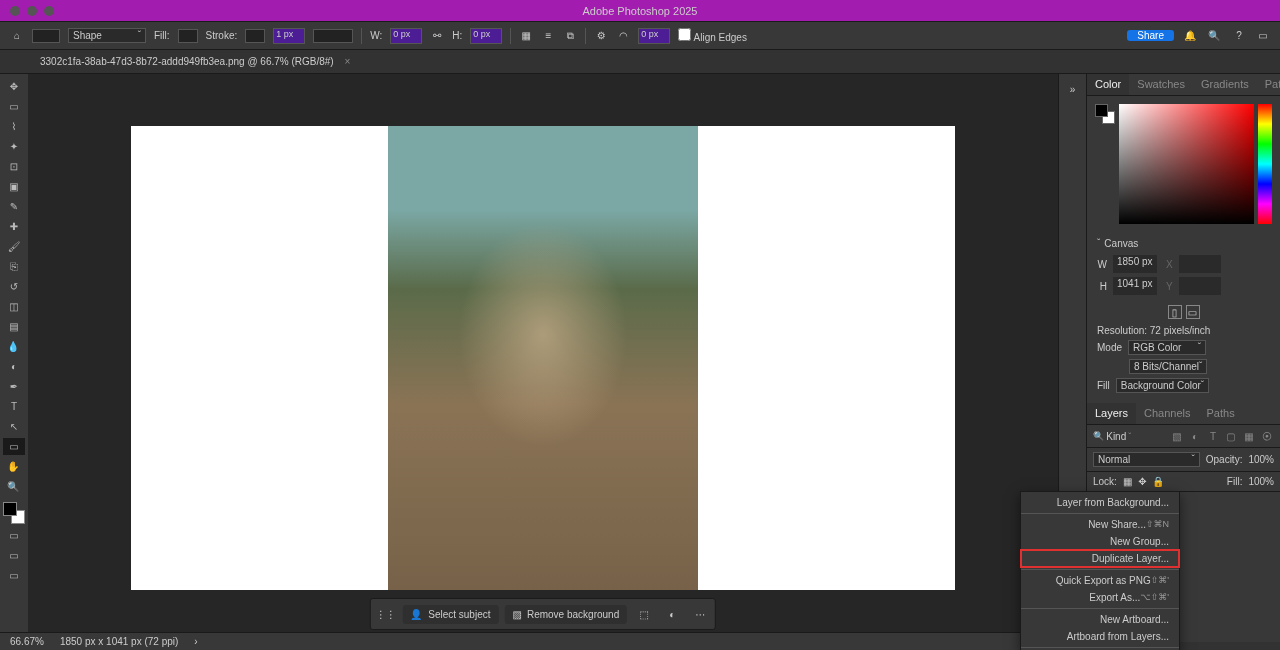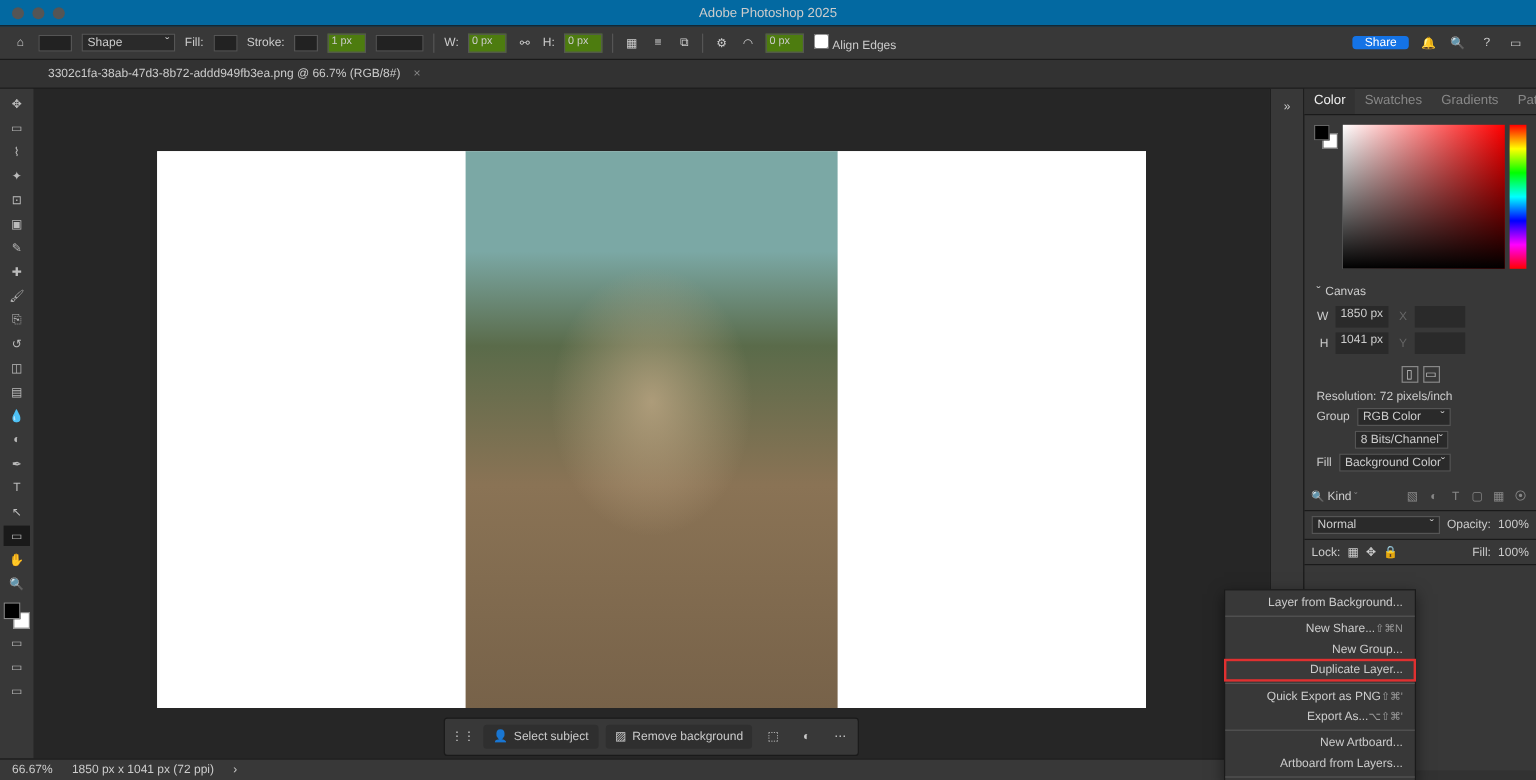--- a/index.html
+++ b/index.html
@@ -1,24 +1,24 @@
 <!DOCTYPE html>
 <html><head>
 <meta charset="utf-8">
 <style>
 *{margin:0;padding:0;box-sizing:border-box;font-family:-apple-system,sans-serif;font-size:10px;color:#ccc;user-select:none}
 body{background:#323232;width:1280px;height:650px;overflow:hidden;position:relative}
-.titlebar{height:22px;background:#0369a1;display:flex;align-items:center;border-bottom:1px solid #1a1a1a;position:relative}
+.titlebar{height:22px;background:#a21caf;display:flex;align-items:center;border-bottom:1px solid #1a1a1a;position:relative}
 .traffic{display:flex;gap:7px;padding-left:10px}
 .tdot{width:10px;height:10px;border-radius:50%;background:#555}
 .ttitle{position:absolute;left:50%;transform:translateX(-50%);font-size:11px;color:#ccc}
 .optbar{height:28px;background:#383838;border-bottom:1px solid #1a1a1a;display:flex;align-items:center;padding:0 10px;gap:8px;font-size:9px;color:#aaa}
 .optbar .sep{width:1px;height:16px;background:#555}
 .ob-swatch{width:28px;height:14px;background:#222;border:1px solid #555}
-.ob-input{width:32px;height:16px;background:#4d7c0f;border:1px solid #555;color:#ccc;font-size:9px;padding:0 2px}
+.ob-input{width:32px;height:16px;background:#4c1d95;border:1px solid #555;color:#ccc;font-size:9px;padding:0 2px}
 .ob-right{margin-left:auto;display:flex;gap:10px;align-items:center}
 .share{background:#1473e6;color:#fff;padding:0 10px;border-radius:3px;font-size:10px}
 .ic{width:14px;height:14px;display:inline-flex;align-items:center;justify-content:center}
 .tabrow{height:24px;background:#323232;border-bottom:1px solid #1a1a1a;display:flex;align-items:center;padding-left:32px}
 .tab{font-size:10px;color:#ccc;padding:0 8px}
 .tab .x{margin-left:8px;color:#888}
 .main{display:flex;height:568px}
 .tools{width:28px;background:#383838;display:flex;flex-direction:column;align-items:center;padding-top:4px;gap:3px}
 .tool{width:22px;height:17px;display:flex;align-items:center;justify-content:center;cursor:pointer;color:#bbb}
 .tool.act{background:#1a1a1a}
@@ -219,21 +219,21 @@
         </div>
       </div>
       <div class="prop-row" style="justify-content:center;gap:4px;margin:6px 0">
         <span class="ic" style="border:1px solid #888">▯</span>
         <span class="ic" style="border:1px solid #888">▭</span>
       </div>
       <div class="prop-row" style="justify-content:flex-start">
           <span>Resolution: 72 pixels/inch</span>
         </div>
       <div class="prop-row">
-          <span>Group</span>
+          <span>Mode</span>
           <div class="sel">
             <span>RGB Color</span>
             <span>ˇ</span>
           </div>
         </div>
       <div class="prop-row">
           <span style="width:26px"></span>
           <div class="sel">
             <span>8 Bits/Channel</span>
             <span>ˇ</span>
@@ -241,20 +241,25 @@
         </div>
       <div class="prop-row">
           <span>Fill</span>
           <div class="sel" style="color:#666">
             <span>Background Color</span>
             <span>ˇ</span>
           </div>
         </div>
     </div>
 
+    <div class="panel-tabs" id="layer-tabs">
+        <div class="ptab act">Layers</div>
+        <div class="ptab">Channels</div>
+        <div class="ptab">Paths</div>
+      </div>
     <div class="layers-body">
       <div class="lyr-filter">
         <span class="srch">🔍<span>Kind</span> ˇ</span>
         <span style="flex:1"></span>
         <span class="fi">▧</span>
         <span class="fi">◐</span>
         <span class="fi">T</span>
         <span class="fi">▢</span>
         <span class="fi">▦</span>
         <span class="fi">⦿</span>

